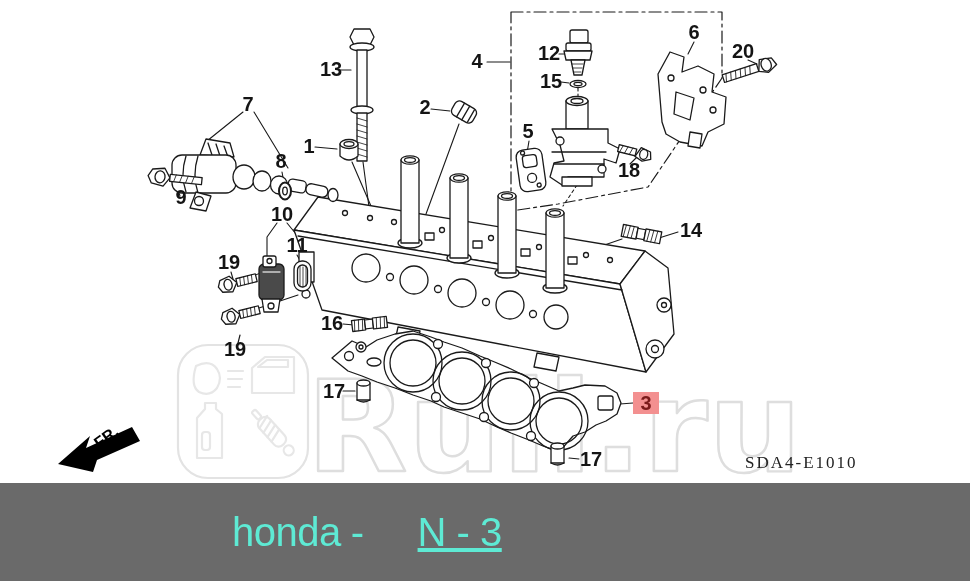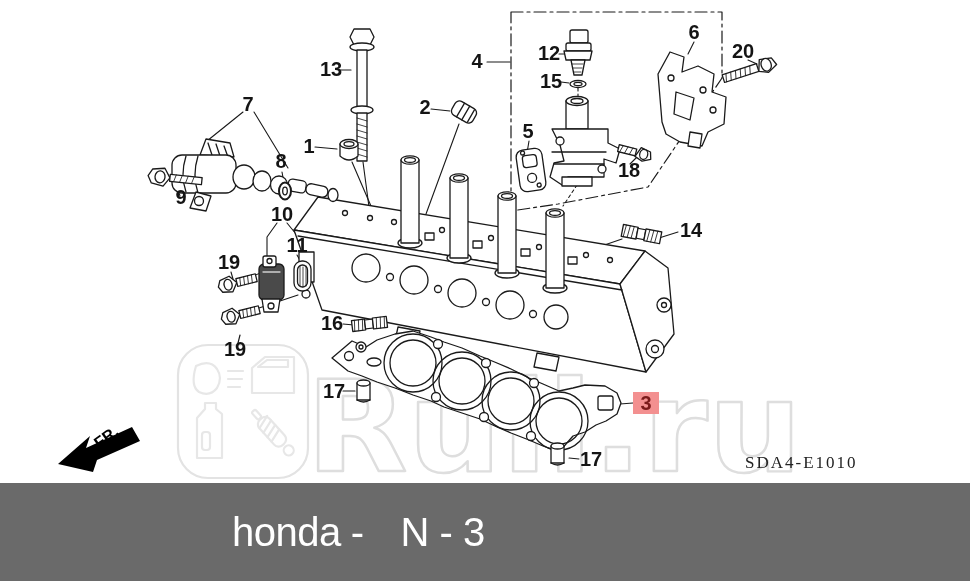--- a/index.html
+++ b/index.html
@@ -2,23 +2,23 @@
 <html><head>
 <meta charset="utf-8">
 <style>
   html,body{margin:0;padding:0;background:#fff;}
   .stage{position:relative;width:970px;height:581px;overflow:hidden;background:#fff;
          font-family:"Liberation Sans",sans-serif;}
   .canvas{position:absolute;left:0;top:0;width:970px;height:483px;background:#fff;}
   .canvas svg{display:block;}
   .footer{position:absolute;left:0;top:483px;width:970px;height:98px;background:#6a6a6a;
           display:flex;align-items:center;padding-left:232px;box-sizing:border-box;
-          color:#ffffff;font-size:40px;letter-spacing:-0.5px;white-space:pre;}
+          color:#5eead4;font-size:40px;letter-spacing:-0.5px;white-space:pre;}
   .footer .seg{margin-right:10px;}
-  .footer .ref{margin-left:27px;}
+  .footer .ref{margin-left:44px;text-decoration:underline;}
 </style>
 </head>
 <body>
 
 <div class="stage">
   <div class="canvas">
     <svg width="970" height="483" viewBox="0 0 970 483" stroke="#1a1a1a" fill="none" stroke-width="1.3" stroke-linejoin="round" stroke-linecap="round">
 
       <g stroke="#e7e7e7" stroke-width="2.2">
         <rect x="178" y="345" width="130" height="133" rx="30" stroke="#e3e3e3"></rect>

